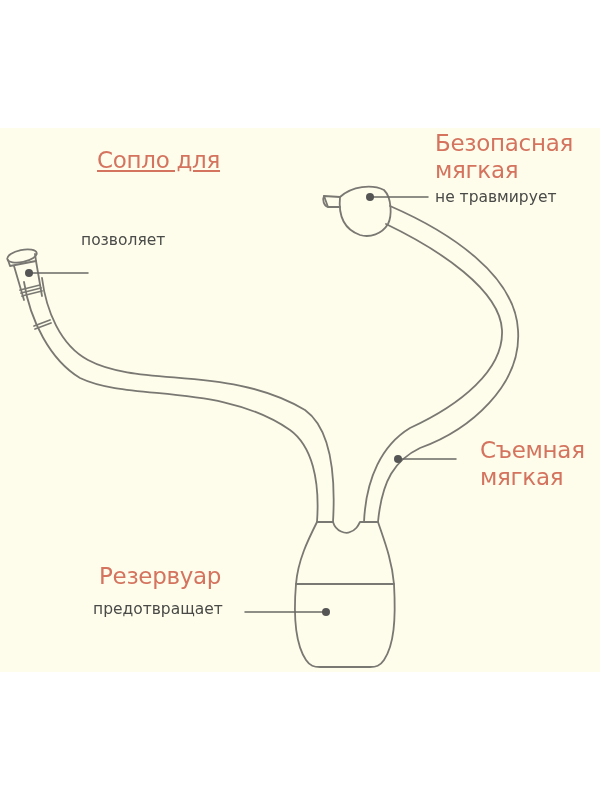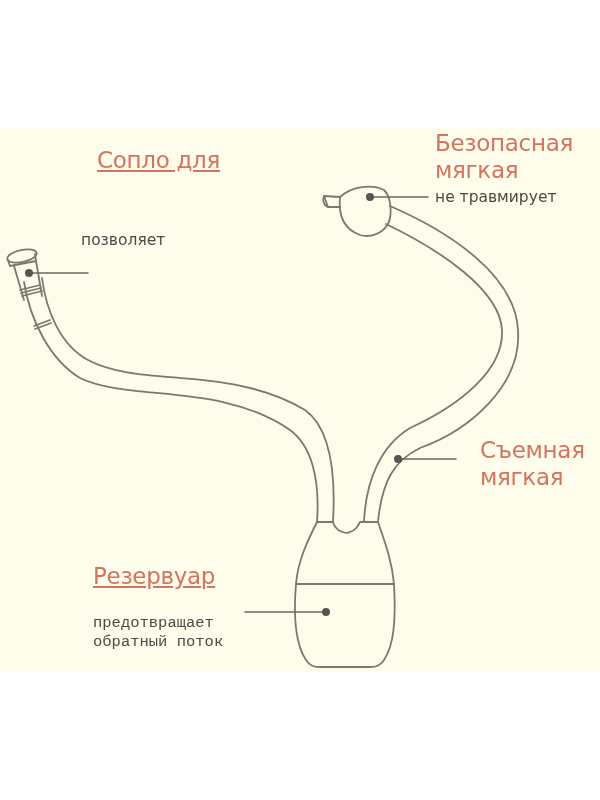--- a/index.html
+++ b/index.html
@@ -79,19 +79,18 @@
 </div>
 <div class="desc" style="left:435px; top:188px;">
   <span class="line">не травмирует</span>
 </div>
 
 <div class="title" style="left:480px; top:437px;">
   <span class="line">Съемная</span>
   <span class="line">мягкая</span>
 </div>
 
-<div class="title" style="left:93px; top:563px;text-decoration:underline;">
+<div class="title" style="left:99px; top:563px;">
   <span class="line">Резервуар</span>
 </div>
-<div class="desc" style="left:93px; top:614px;font-family:Liberation Mono, monospace;">
+<div class="desc" style="left:93px; top:600px;">
   <span class="line">предотвращает</span>
-  <span class="line">обратный поток</span>
 </div>
 
 </body></html>

